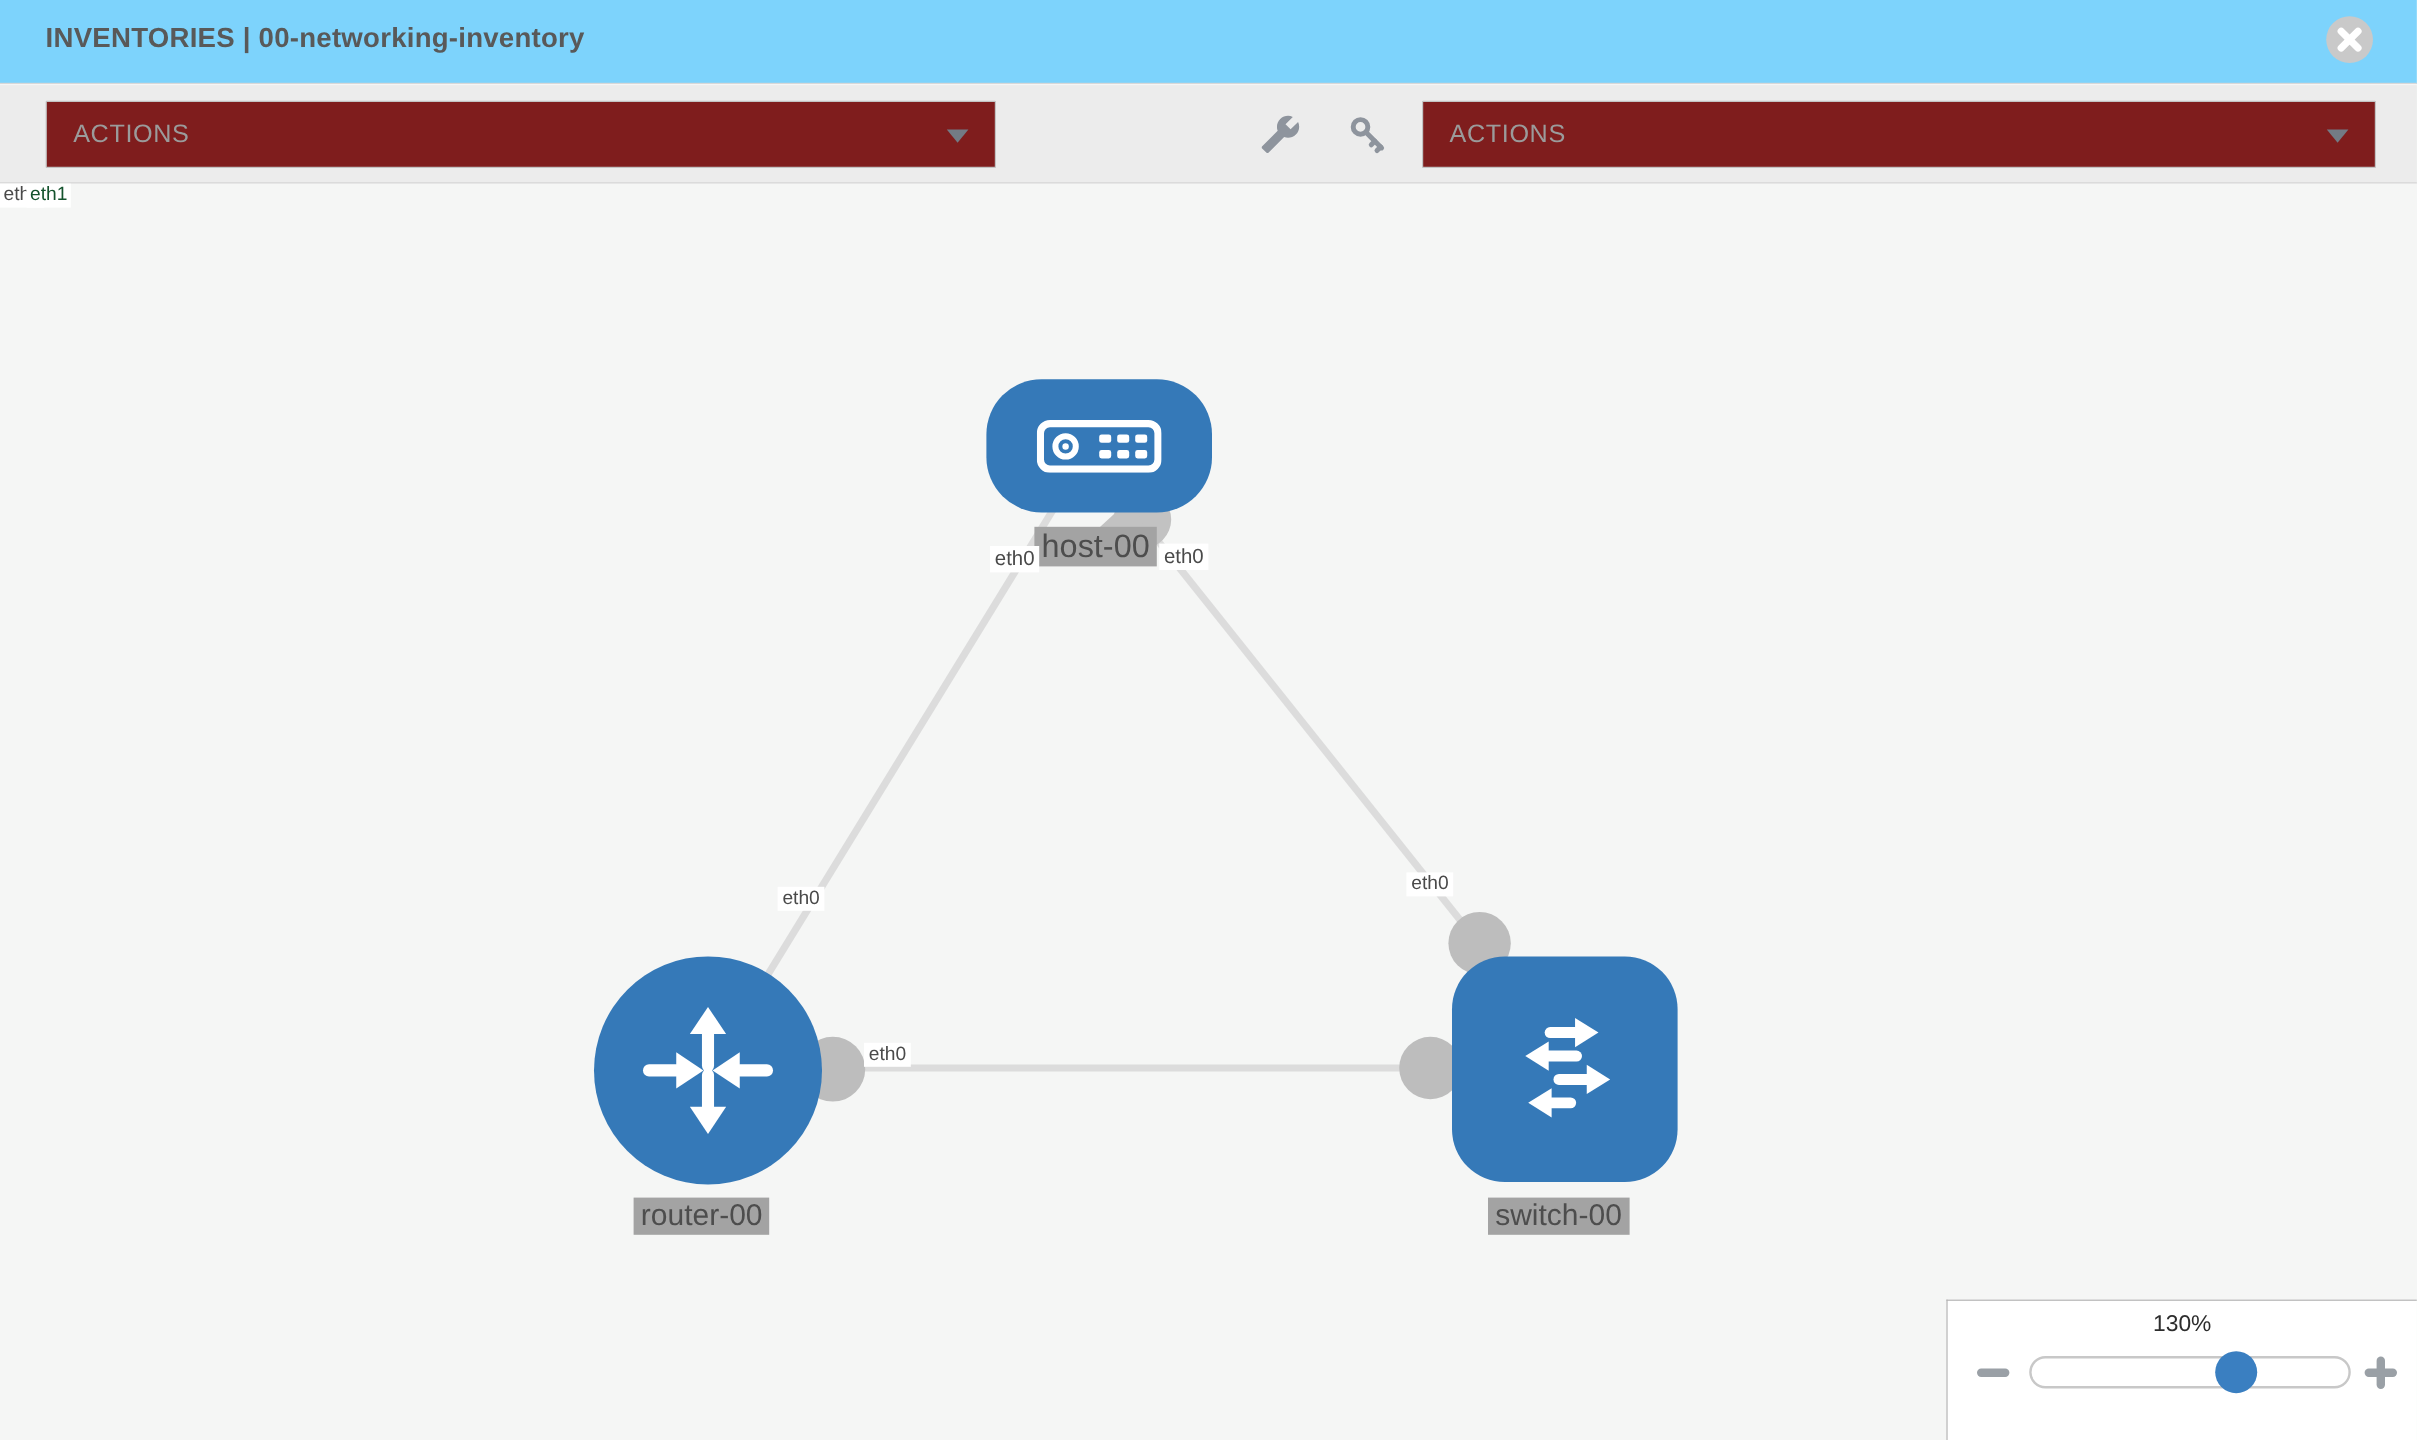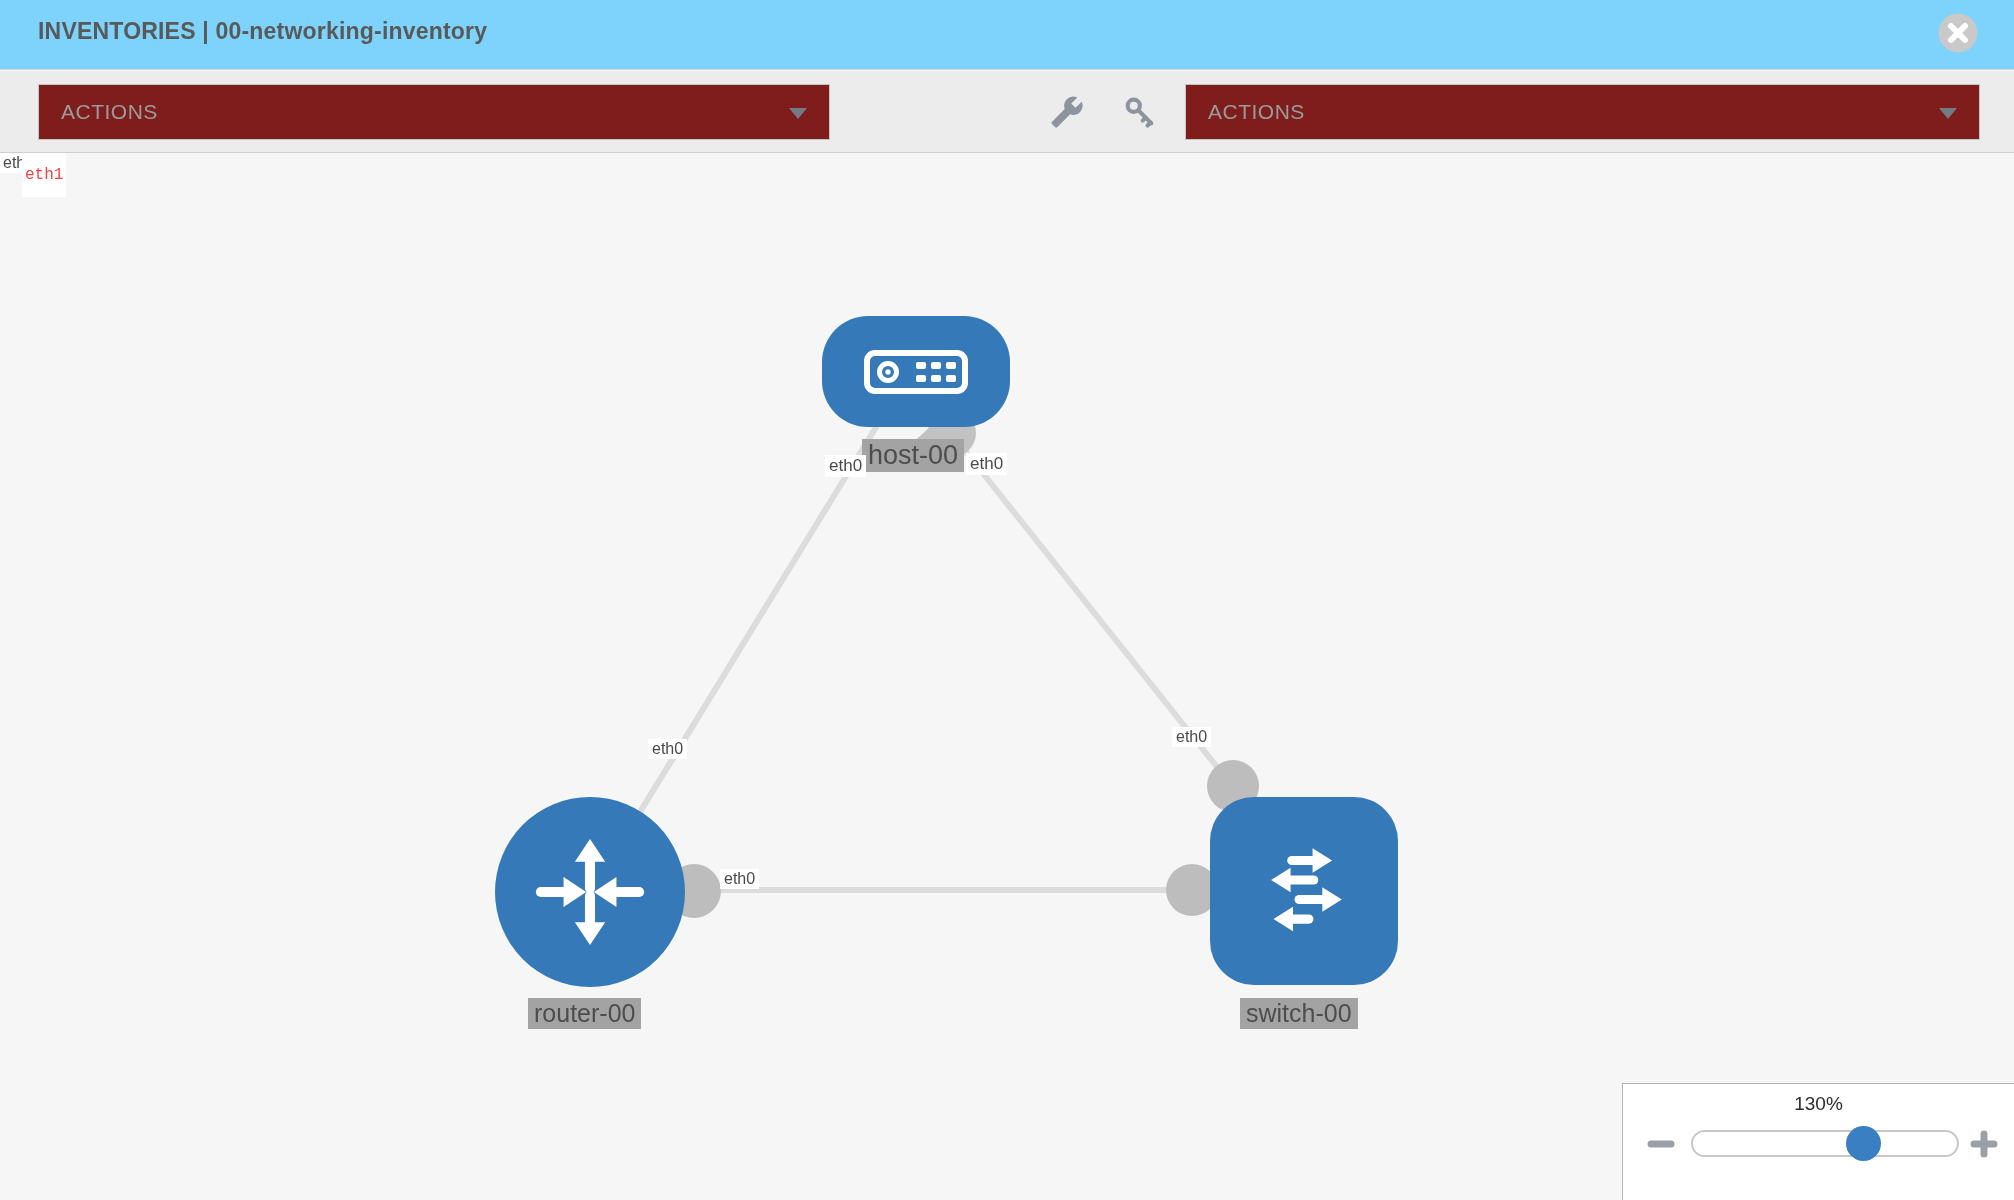--- a/index.html
+++ b/index.html
@@ -46,21 +46,21 @@
 
   .if-label { position:absolute; background:#ffffff; color:#4a4a4a; padding:1px 4px;
               font-size:17px; white-space:nowrap; }
   .if-a-src { left:825px; top:302px; }
   .if-a-tgt { left:648px; top:586px; font-size:16px; }
   .if-b-src { left:966px; top:300px; }
   .if-b-tgt { left:1172px; top:574px; font-size:16px; }
   .if-c-src { left:720px; top:716px; font-size:16px; }
   .if-c-overlap { left:1096px; top:714px; width:80px; height:26px; }
   .if-c-back  { position:absolute; left:0; top:0; background:#fff; color:#4a4a4a; font-size:16px; padding:1px 3px; }
-  .if-c-front { position:absolute; left:22px; top:0; background:#fff; color:#ef4444; font-size:16px; padding:13px 3px;font-family:Liberation Mono, monospace; }
+  .if-c-front { position:absolute; left:22px; top:0; background:#fff; color:#14532d; font-size:16px; padding:1px 3px; }
 
   
   .zoom-panel { position:absolute; left:1622px; top:930px; width:392px; height:117px;
                 background:#ffffff; border:1px solid #b3b3b3; border-right:none; border-bottom:none; }
   .zoom-value { position:absolute; left:0; top:9px; width:100%; text-align:center;
                 font-size:19px; color:#2d2d2d; }
   .zoom-minus { position:absolute; left:24px; top:46px; width:28px; height:28px; cursor:pointer; }
   .zoom-plus  { position:absolute; left:347px; top:46px; width:28px; height:28px; cursor:pointer; }
   .zoom-track { position:absolute; left:68px; top:46px; width:268px; height:27px;
                 border:2px solid #c8c8c8; border-radius:14px; background:#fff; cursor:pointer; }

